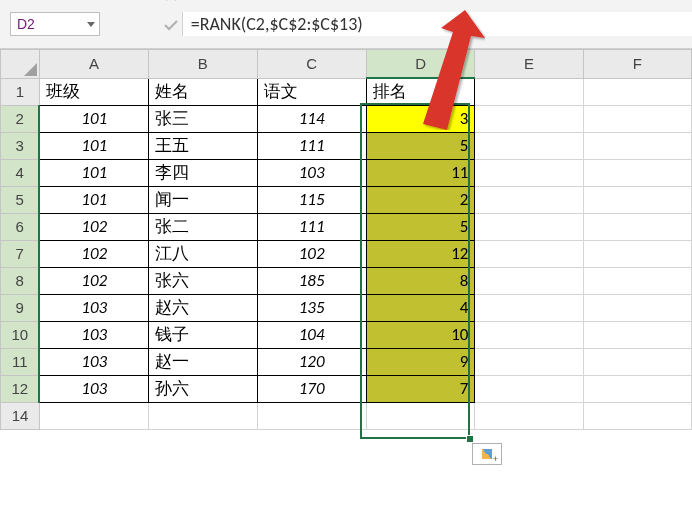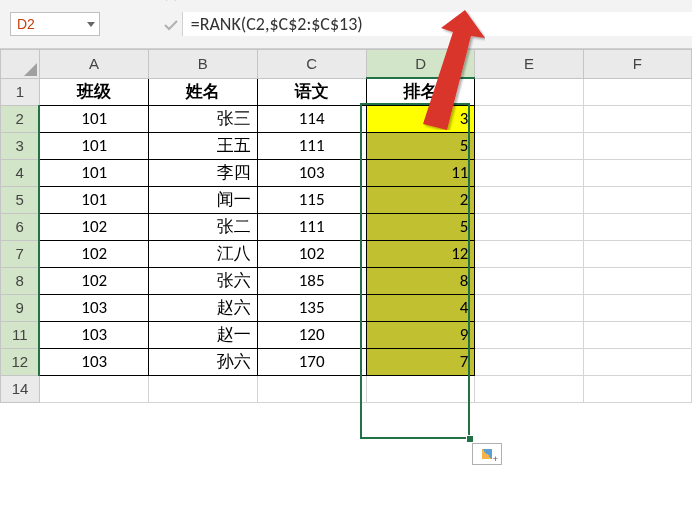--- a/index.html
+++ b/index.html
@@ -28,21 +28,21 @@
     width: 90px;
     height: 24px;
     background: #ffffff;
     border: 1px solid #c0c0c0;
     margin-left: 10px;
     display: flex;
     align-items: center;
     padding: 8px 6px;
     box-sizing: border-box;
     font-size: 14px;
-    color: #c2410c;
+    color: #701a75;
     position: relative;
   }
 
   .name-box-arrow {
     position: absolute;
     right: 4px;
     top: 9px;
     width: 0;
     height: 0;
     border-left: 4px solid transparent;
@@ -150,26 +150,26 @@
     background: #ffffff;
     box-sizing: border-box;
   }
 
   
   td.data-cell {
     border: 1px solid #000;
   }
 
   td.header-cell {
-    font-weight: bold;
-    text-align: center;
-  }
-
-  td.num { text-align: center; }
-  td.cn  { text-align: right; }
+    font-weight: normal;
+    text-align: left;
+  }
+
+  td.num { text-align: center; font-style: italic; }
+  td.cn  { text-align: left; }
   td.rank { text-align: right; }
 
   
   .hl-yellow { background: #ffff00 !important; }
   .hl-olive  { background: #c0c030 !important; }
 
   
   .col-hdr.sel {
     background: #d3e5c8;
     border-bottom: 2px solid #217346;
@@ -355,20 +355,29 @@
   <tr>
           <td class="row-hdr sel">9</td>
     <td class="cell data-cell num">103</td>
     <td class="cell data-cell cn">赵六</td>
     <td class="cell data-cell num">135</td>
     <td class="cell data-cell rank hl-olive">4</td>
     <td class="cell"></td>
           <td class="cell"></td>
         </tr>
 
+  <tr>
+          <td class="row-hdr sel">10</td>
+    <td class="cell data-cell num">103</td>
+    <td class="cell data-cell cn">钱子</td>
+    <td class="cell data-cell num">104</td>
+    <td class="cell data-cell rank hl-olive">10</td>
+    <td class="cell"></td>
+          <td class="cell"></td>
+        </tr>
 
   <tr>
           <td class="row-hdr sel">11</td>
     <td class="cell data-cell num">103</td>
     <td class="cell data-cell cn">赵一</td>
     <td class="cell data-cell num">120</td>
     <td class="cell data-cell rank hl-olive">9</td>
     <td class="cell"></td>
           <td class="cell"></td>
         </tr>

